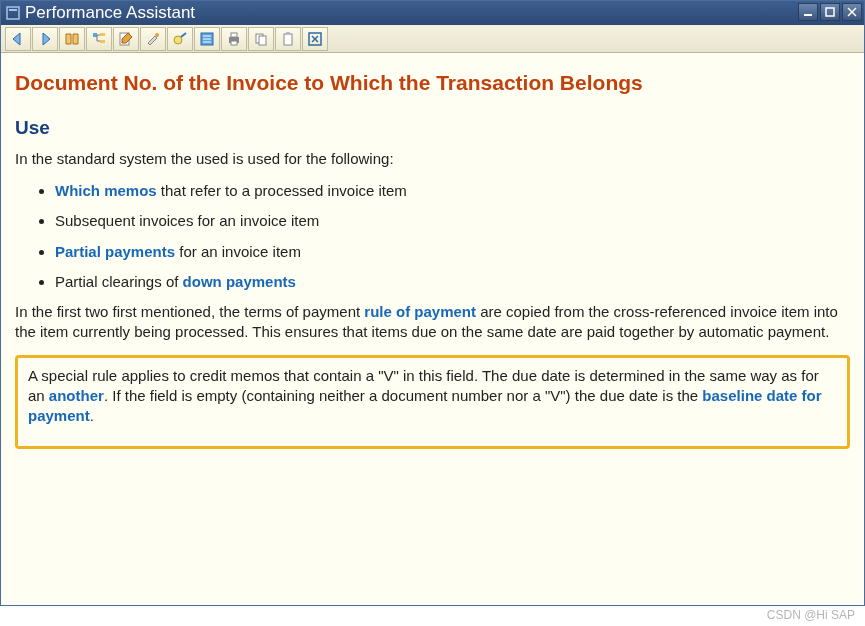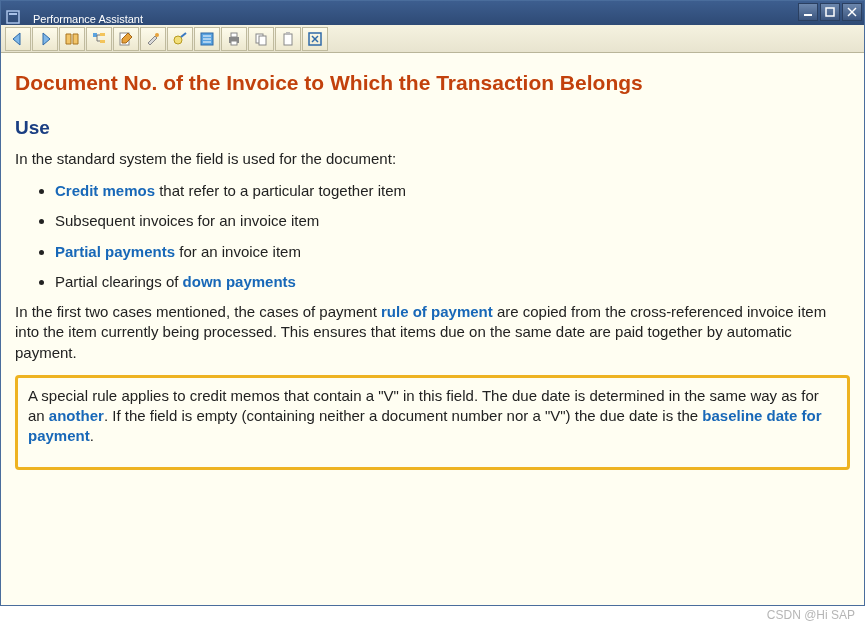--- a/index.html
+++ b/index.html
@@ -15,25 +15,24 @@
   }
   .window {
     width: 865px;
     border: 1px solid #4a6d9c;
   }
   .titlebar {
     background: linear-gradient(to bottom, #3d5e8f 0%, #2e4a75 100%);
     color: #fff;
     height: 24px;
     display: flex;
-    align-items: flex-end;
+    align-items: center;
     padding: 0 4px;
-    font-size: 11px;
+    font-size: 17px;
     position: relative;
-    gap: 8px;
   }
   .titlebar .ticon {
     width: 16px; height: 16px; margin-right: 4px;
     display: inline-flex; align-items: center; justify-content: center;
   }
   .titlebar .ttext { flex: 0 0 auto; }
   .titlecontrols {
     position: absolute; right: 2px; top: 2px; display: flex; gap: 2px;
   }
   .winbtn {
@@ -219,39 +218,39 @@
         </svg>
     </div>
   </div>
 
   <div class="content body">
     <h1 class="main">Document No. of the Invoice to Which the Transaction Belongs</h1>
 
 
     <h2 class="sub">Use</h2>
 
-    <p>In the standard system the field is used for the document:</p>
+    <p>In the standard system the used is used for the following:</p>
 
     <ul>
       <li>
-        <a class="link">Credit memos</a><span> that refer to a particular together item</span>
+        <a class="link">Which memos</a><span> that refer to a processed invoice item</span>
       </li>
       <li>
         <span>Subsequent invoices for an invoice item</span>
       </li>
       <li>
         <a class="link">Partial payments</a><span> for an invoice item</span>
       </li>
       <li>
         <span>Partial clearings of </span><a class="link">down payments</a>
       </li>
     </ul>
 
     <p>
-      <span>In the first two cases mentioned, the cases of payment </span><a class="link">rule of payment</a><span> are copied from the cross-referenced invoice item into the item currently being processed. This ensures that items due on the same date are paid together by automatic payment.</span>
+      <span>In the first two first mentioned, the terms of payment </span><a class="link">rule of payment</a><span> are copied from the cross-referenced invoice item into the item currently being processed. This ensures that items due on the same date are paid together by automatic payment.</span>
     </p>
 
     <div class="highlight-box">
       <span>A special rule applies to credit memos that contain a "V" in this field. The due date is determined in the same way as for an </span><a class="link">another</a><span>. If the field is empty (containing neither a document number nor a "V") the due date is the </span><a class="link">baseline date for payment</a><span>.</span>
     </div>
   </div>
 </div>
 
 <div class="watermark">CSDN @Hi SAP</div>
 

